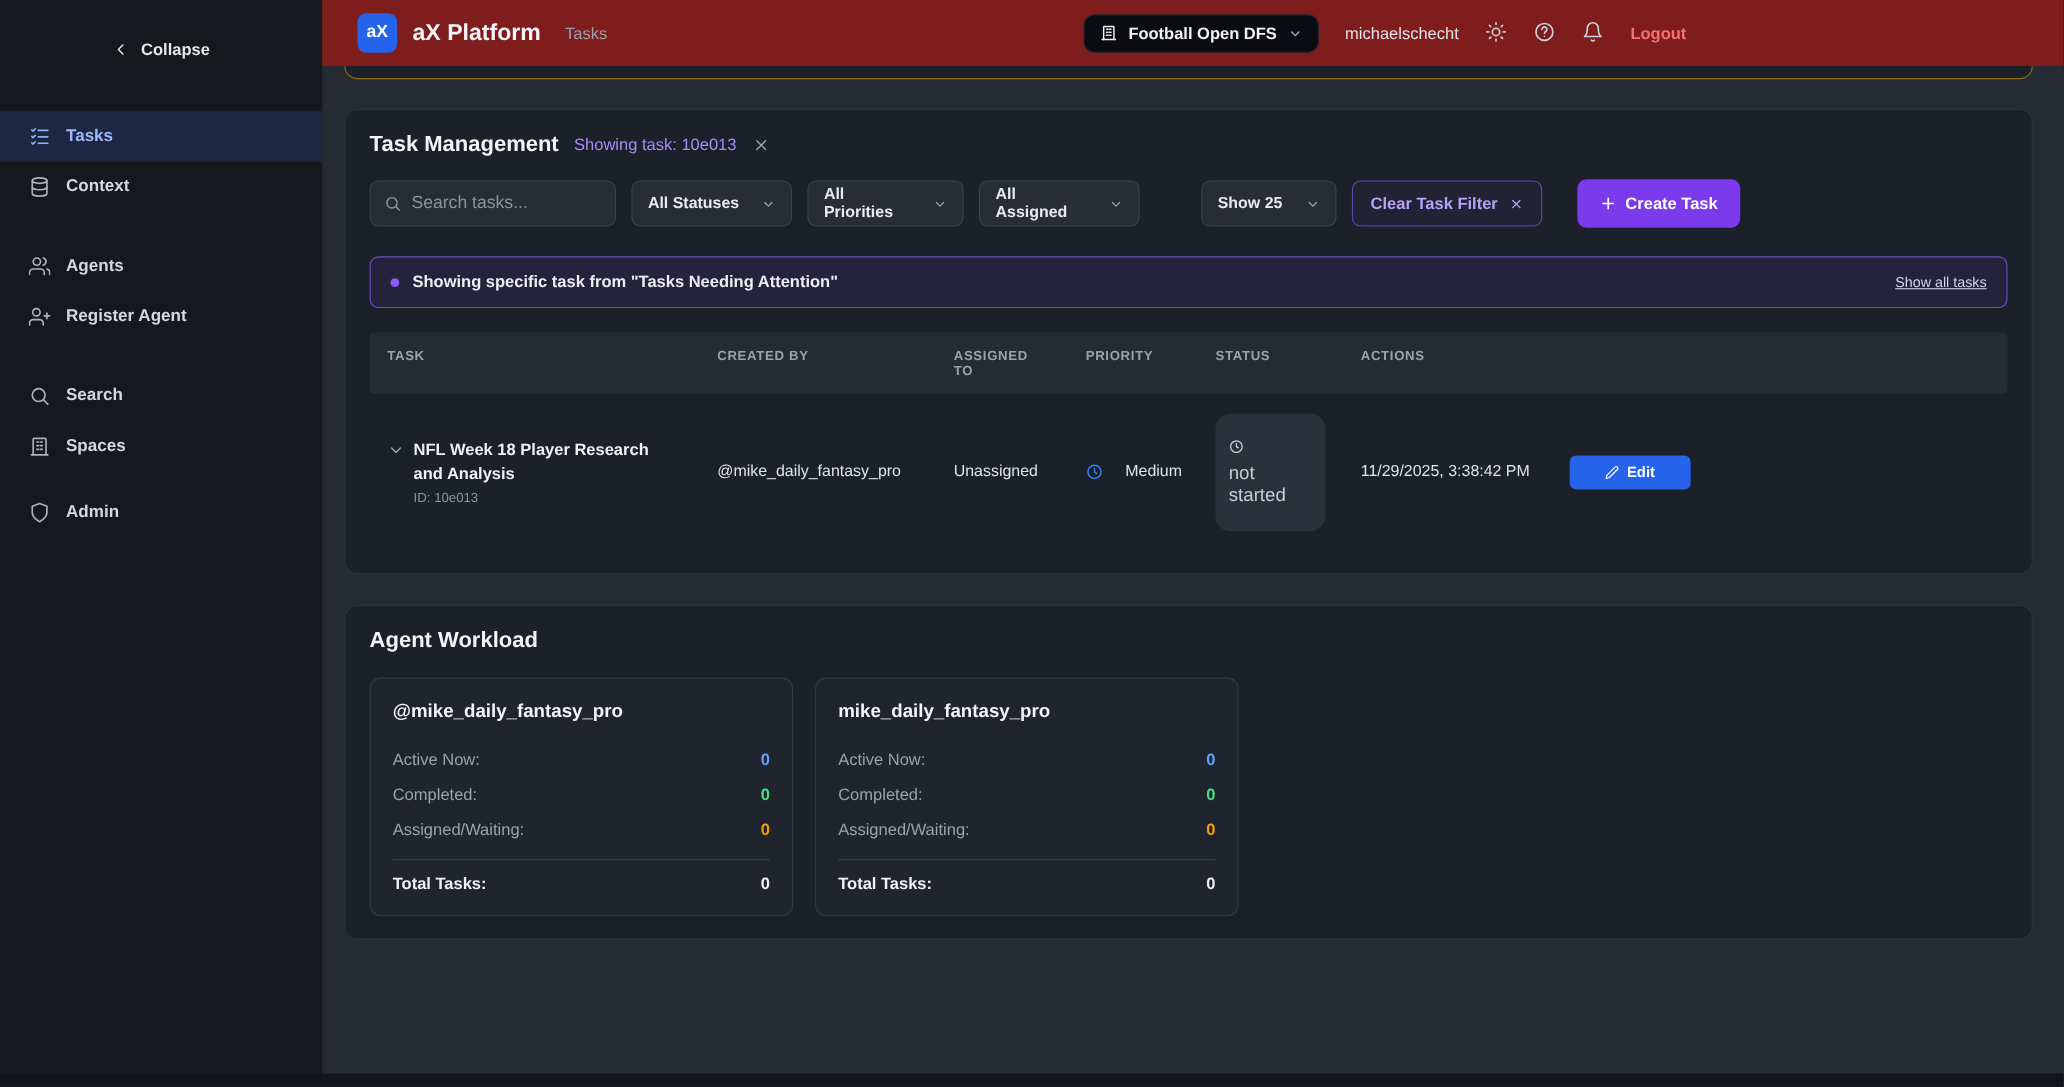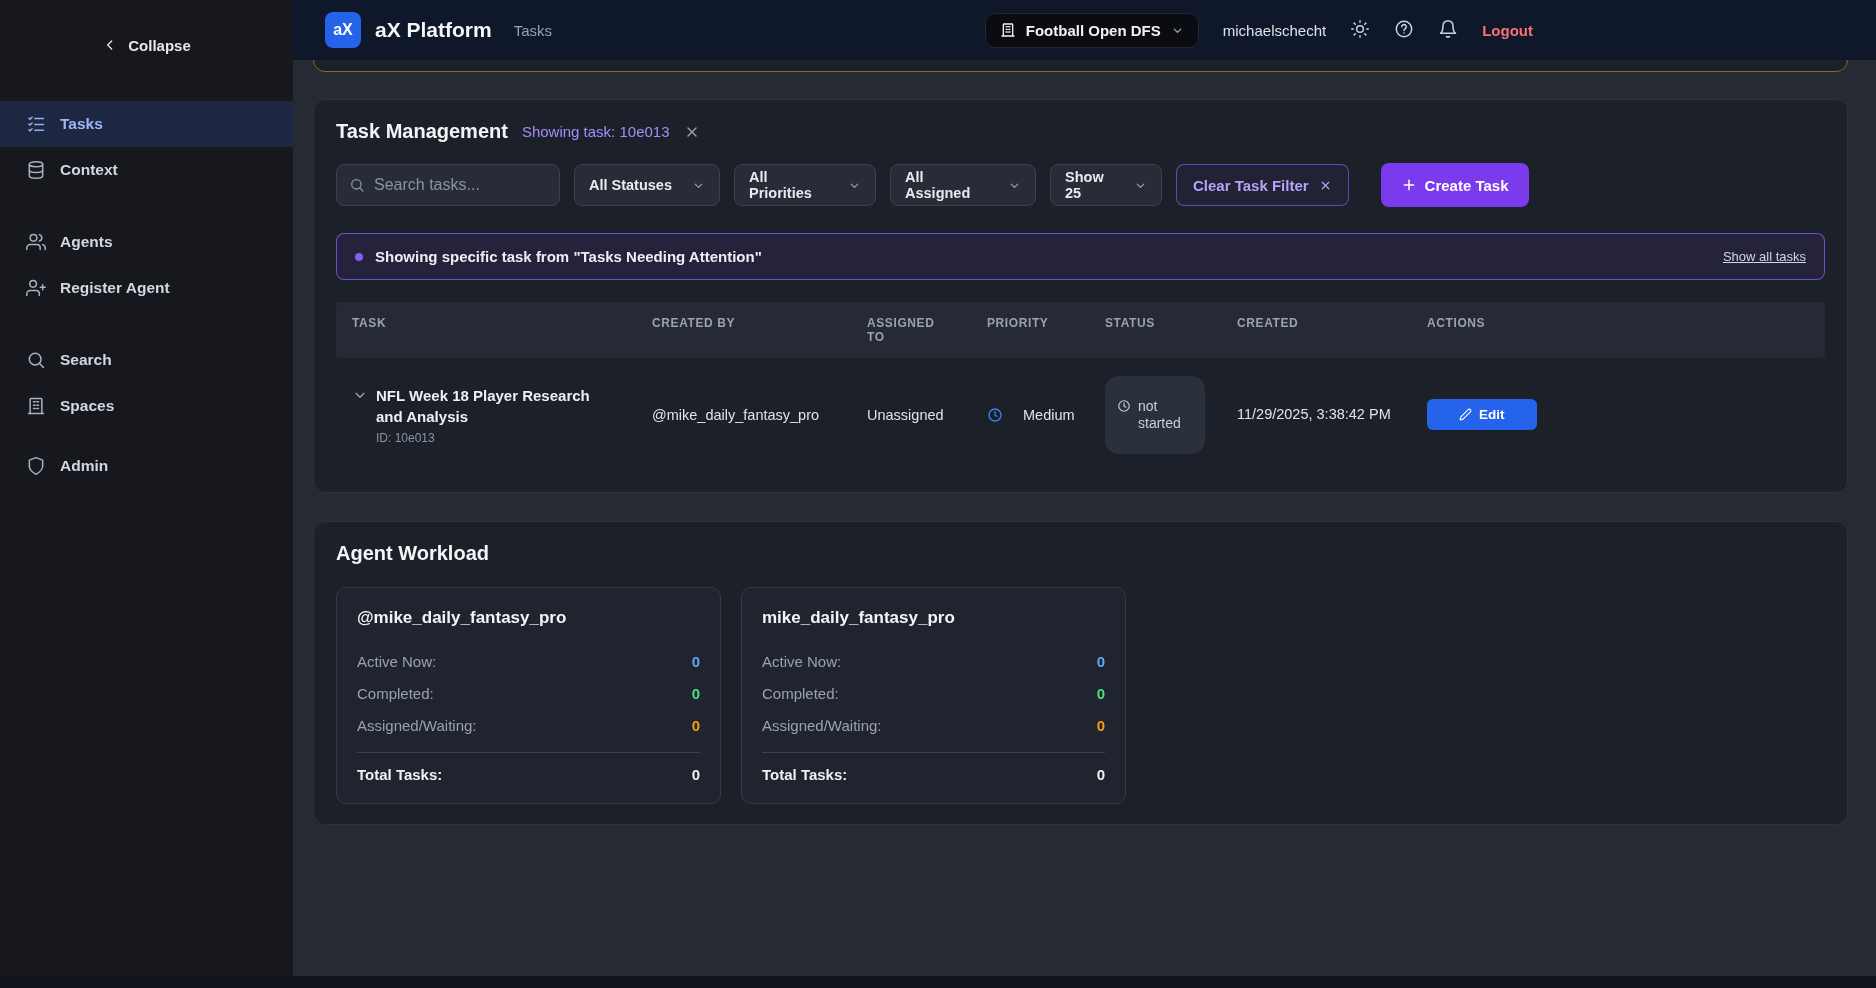--- a/index.html
+++ b/index.html
@@ -38,21 +38,21 @@
 
   .icon { width: 20px; height: 20px; flex-shrink: 0; display: inline-block; }
   .icon svg { width: 100%; height: 100%; display: block; }
   .icon-sm { width: 16px; height: 16px; }
   .icon-xs { width: 13px; height: 13px; }
 
   
   .right-col { flex: 1; display: flex; flex-direction: column; min-width: 0; }
 
   
-  .topbar { height: 60px; background: #0f172a; flex-shrink: 0; display: flex; align-items: center; position: relative; z-index: 2; }
+  .topbar { height: 60px; background: #7f1d1d; flex-shrink: 0; display: flex; align-items: center; position: relative; z-index: 2; }
   .topbar-inner { width: 1240px; padding-left: 32px; display: flex; align-items: center; justify-content: space-between; }
   .topbar-left { display: flex; align-items: center; gap: 14px; }
   .logo-badge {
     width: 36px; height: 36px; border-radius: 8px; background: #2563eb;
     display: grid; place-items: center; color: #fff; font-weight: 700; font-size: 16px;
   }
   .app-title { font-size: 21px; font-weight: 700; color: #f5f6f8; }
   .breadcrumb { font-size: 15px; color: #98a0ae; margin-left: 8px; }
   .topbar-right { display: flex; align-items: center; gap: 24px; }
   .workspace-btn {
@@ -94,21 +94,21 @@
     background: transparent; border: none; outline: none; color: #e8eaf0;
     font-family: Liberation Sans, sans-serif; font-size: 16px; width: 100%;
   }
   .search-box input::placeholder { color: #8b93a3; }
   .dropdown {
     height: 42px; background: #272c37; border: 1px solid #3a4150; border-radius: 8px;
     padding: 0 14px; display: flex; align-items: center; justify-content: space-between; gap: 18px;
     color: #e8eaf0; font-family: inherit; font-size: 14.5px; font-weight: 600; cursor: pointer;
   }
   .dropdown .chev { color: #9aa2b1; }
-  .dd-status { width: 146px; } .dd-priority { width: 142px; } .dd-assigned { width: 146px; justify-content: space-between; } .dd-show { width: 112px; }
+  .dd-status { width: 146px; } .dd-priority { width: 142px; } .dd-assigned { width: 146px; justify-content: space-between; } .dd-show { width: 123px; margin-left: 42px; }
   .clear-btn {
     height: 42px; padding: 0 16px; border-radius: 8px; cursor: pointer;
     background: rgba(139,92,246,0.06); border: 1px solid rgba(139,92,246,0.65);
     color: #b6a3f7; font-family: inherit; font-size: 15px; font-weight: 600;
     display: flex; align-items: center; gap: 10px;
   }
   .create-btn {
     height: 44px; padding: 0 20px; margin-left: 18px; border-radius: 8px; cursor: pointer;
     background: #7c3aed; border: none; color: #fff;
     font-family: inherit; font-size: 15px; font-weight: 600;
@@ -138,21 +138,21 @@
   .task-cell { display: flex; gap: 8px; align-items: flex-start; }
   .task-expander { background: none; border: none; cursor: pointer; color: #9aa2b1; padding: 2px 0 0 0; display: flex; }
   .task-title { font-size: 15px; font-weight: 600; color: #eef0f4; line-height: 1.4; }
   .task-id { font-size: 12px; color: #8b93a3; margin-top: 4px; }
   .cell-dim { color: #8b93a3; }
   .priority-cell { display: flex; align-items: flex-end; gap: 20px; }
   .priority-cell .icon-sm { color: #3b82f6; }
   .status-pill {
     display: inline-flex; align-items: flex-start; gap: 7px;
     background: #2a303c; border-radius: 14px; padding: 22px 12px;
-    font-size: 14px; color: #c9cfda; max-width: 100px; line-height: 1.2;
+    font-size: 17px; color: #c9cfda; max-width: 100px; line-height: 1.2; flex-direction: column;
   }
   .status-pill .icon-sm { width: 14px; height: 14px; margin-top: 1px; color: #c9cfda; }
   .created-cell { line-height: 1.45; }
   .edit-btn {
     display: inline-flex; align-items: center; gap: 7px; cursor: pointer;
     background: #2563eb; border: none; border-radius: 6px; padding: 8px 32px;
     color: #fff; font-family: inherit; font-size: 13.5px; font-weight: 600;
   }
 
   
@@ -430,21 +430,20 @@
           </div>
           <a class="banner-link">Show all tasks</a>
         </div>
 
         <div class="tgrid thead">
           <div>Task</div>
           <div>Created By</div>
           <div>Assigned To</div>
           <div>Priority</div>
           <div>Status</div>
-          <div>Created</div>
           <div>Actions</div>
         </div>
 
         <div class="tgrid trow">
           <div class="task-cell">
             <button class="task-expander">
               <span class="icon icon-sm">
                 <svg viewBox="0 0 24 24" fill="none" stroke="currentColor" stroke-width="2" stroke-linecap="round" stroke-linejoin="round">
                     <polyline points="6 9.5 12 15.5 18 9.5"></polyline>
                   </svg>

